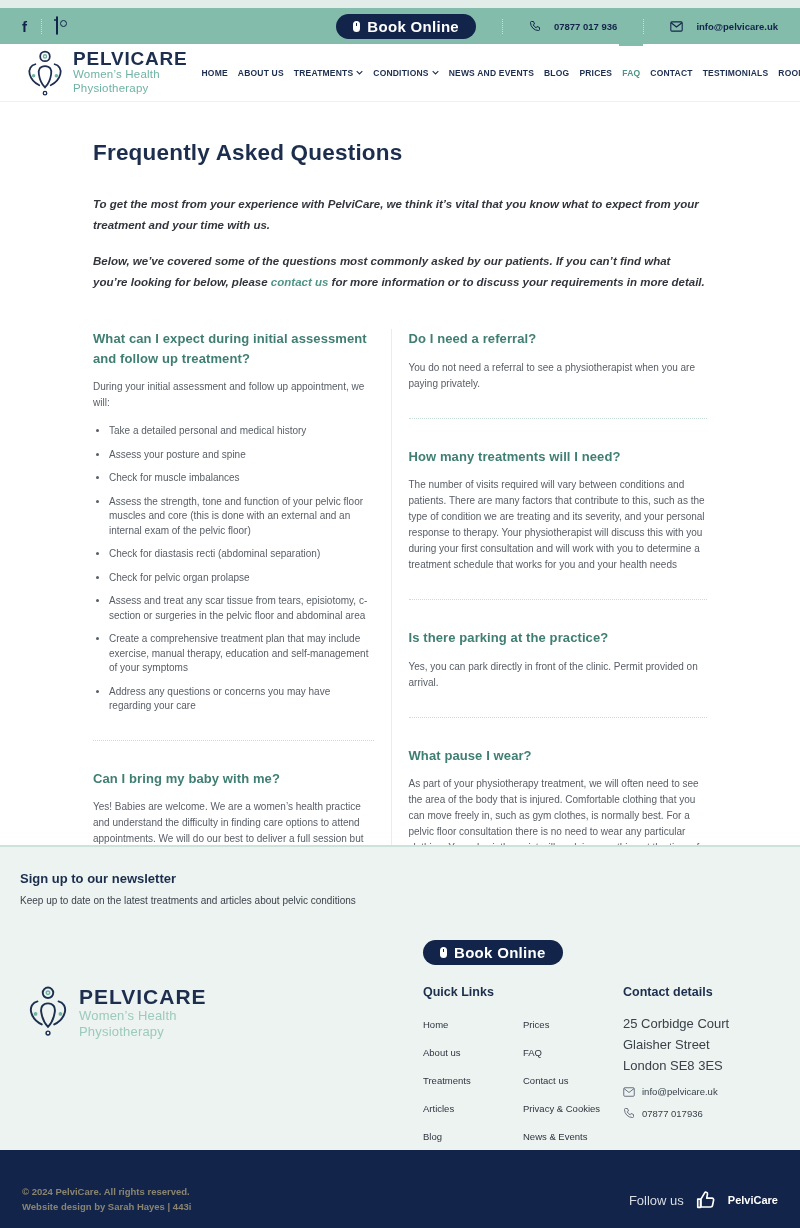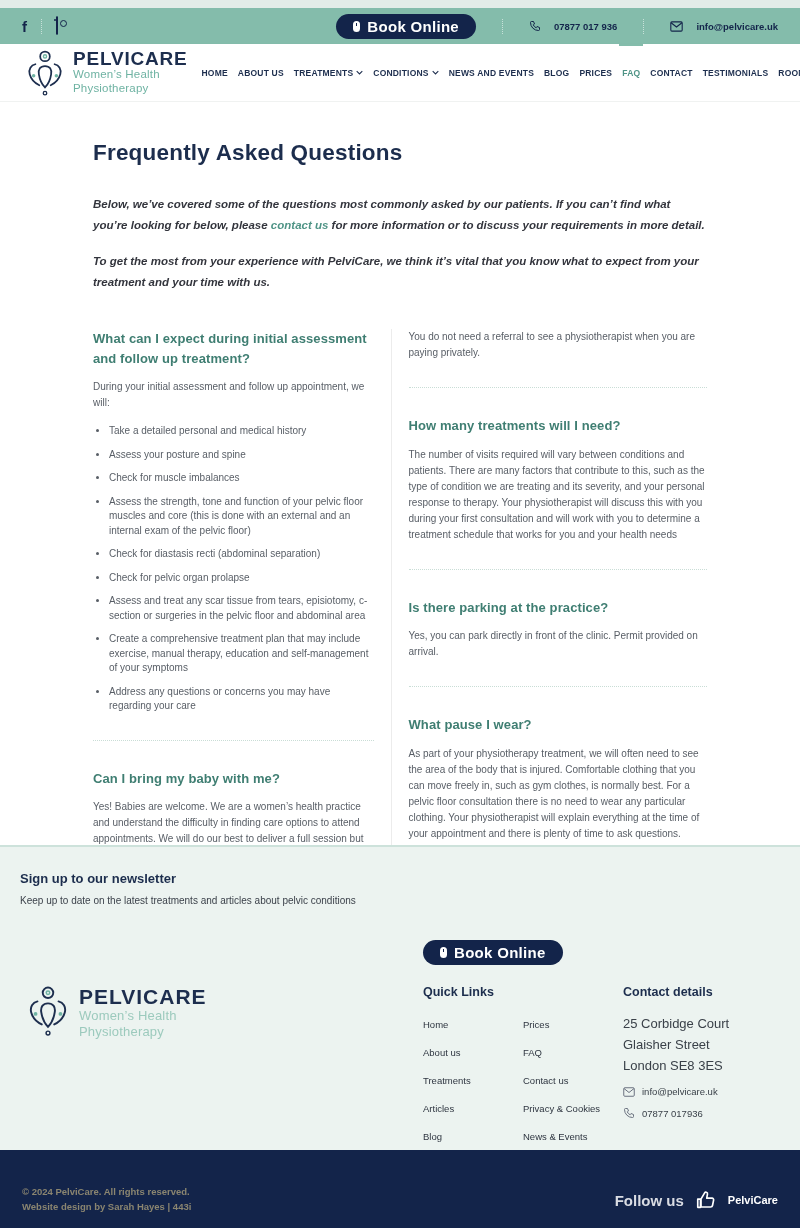--- a/index.html
+++ b/index.html
@@ -62,21 +62,21 @@
   .ql-cols a { font-size:9.5px; color:#2e3540; text-decoration:none; cursor:pointer; line-height:1.35; display:inline-block; }
   .addr { font-size:13px; color:#3a4149; line-height:1.6; }
   .c-row { display:flex; align-items:center; gap:7px; margin-top:10px; font-size:9.5px; color:#3a4149; }
   .c-row svg { color:#6b7280; flex:none; }
   .c-row a { color:#3a4149; text-decoration:none; cursor:pointer; }
 
   
   .bottombar { height:100px; background:#13244a; display:flex; align-items:center; padding:0 22px; }
   .bb-left { font-size:9.5px; color:#8a8570; line-height:1.55; font-weight:600; }
   .bb-right { margin-left:auto; display:flex; align-items:center; gap:11px; }
-  .follow-label { font-size:15px; font-weight:700; color:#d9dce3; }
+  .follow-label { font-size:13px; font-weight:400; color:#d9dce3; }
   .bb-brand { font-size:11px; font-weight:700; color:#ffffff; text-decoration:none; cursor:pointer; }
   .thumb { display:block; }
 </style>
 </head>
 <body>
 
 <div class="top-strip"></div>
 
 <div class="topbar">
   <div class="social">
@@ -164,22 +164,22 @@
       </a>
     <a class="nav-item">
         <span>ROOM HIRE</span>
       </a>
   </nav>
 </header>
 
 <main>
   <h1>Frequently Asked Questions</h1>
 
+  <p class="intro"><span>To get the most from your experience with PelviCare, we think it’s vital that you know what to expect from your treatment and your time with us.</span></p>
   <p class="intro"><span>Below, we’ve covered some of the questions most commonly asked by our patients. If you can’t find what you’re looking for below, please </span><span class="inline-link">contact us</span><span> for more information or to discuss your requirements in more detail.</span></p>
-  <p class="intro"><span>To get the most from your experience with PelviCare, we think it’s vital that you know what to expect from your treatment and your time with us.</span></p>
 
   <div class="faq-grid">
 
     <div class="faq-col left">
       <div>
         <h3 class="faq-q">What can I expect during initial assessment and follow up treatment?</h3>
         <p class="faq-a">During your initial assessment and follow up appointment, we will:</p>
         <ul class="faq-list">
           <li>Take a detailed personal and medical history</li>
           <li>Assess your posture and spine</li>
@@ -195,20 +195,21 @@
       <hr class="dotted-div">
       <div>
         <h3 class="faq-q">Can I bring my baby with me?</h3>
         <p class="faq-a">Yes! Babies are welcome. We are a women’s health practice and understand the difficulty in finding care options to attend appointments. We will do our best to deliver a full session but please bear in mind that it is possible we may have to curtail the amount of work we can do within the session if you need to attend to your baby and pause treatment.</p>
 
       </div>
     </div>
 
     <div class="faq-col right">
       <div>
+        <h3 class="faq-q">Do I need a referral?</h3>
         <p class="faq-a">You do not need a referral to see a physiotherapist when you are paying privately.</p>
       </div>
       <hr class="dotted-div">
       <div>
         <h3 class="faq-q">How many treatments will I need?</h3>
         <p class="faq-a">The number of visits required will vary between conditions and patients. There are many factors that contribute to this, such as the type of condition we are treating and its severity, and your personal response to therapy. Your physiotherapist will discuss this with you during your first consultation and will work with you to determine a treatment schedule that works for you and your health needs</p>
       </div>
       <hr class="dotted-div">
       <div>
         <h3 class="faq-q">Is there parking at the practice?</h3>

